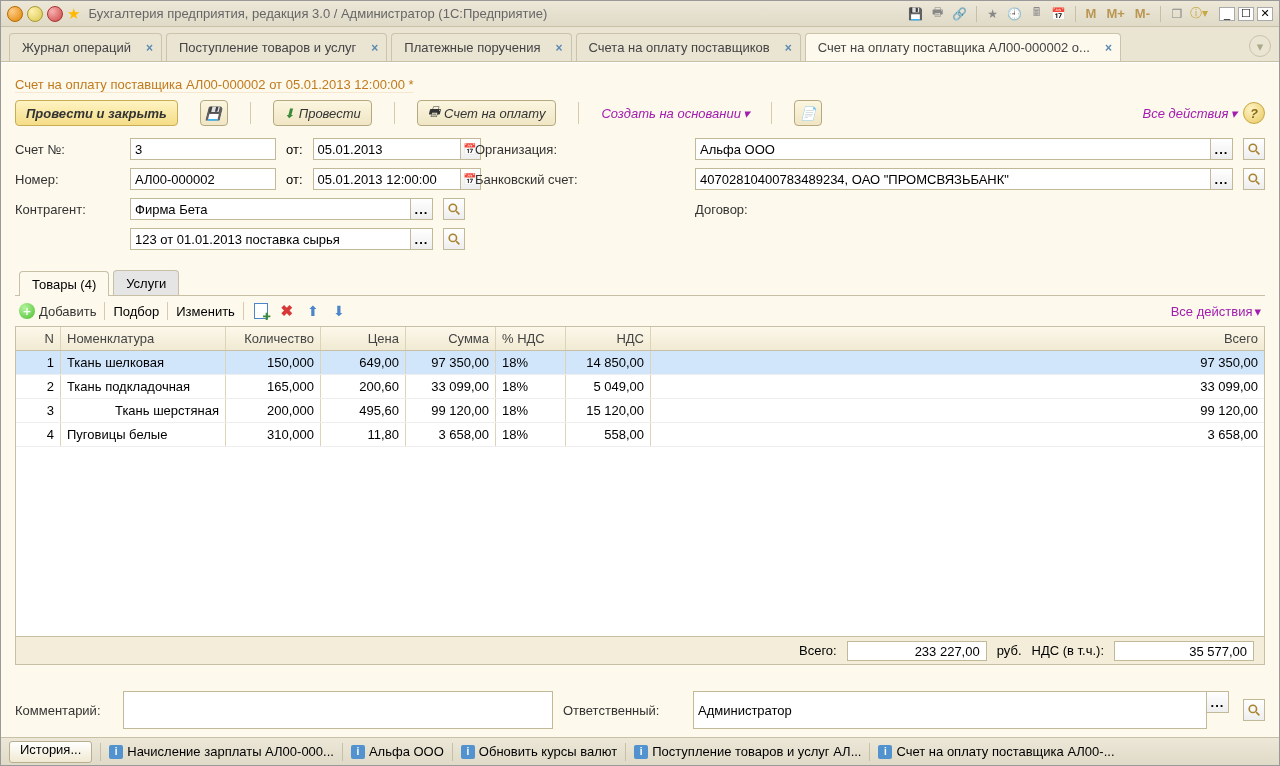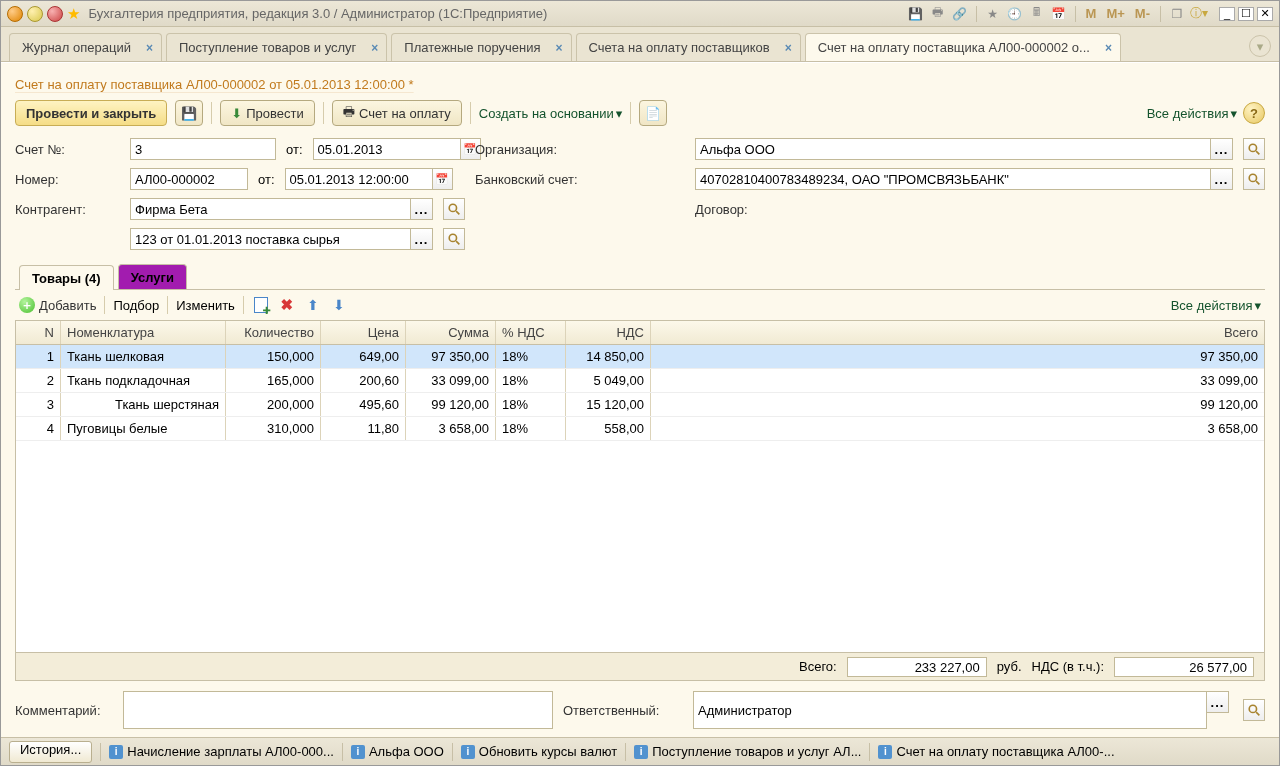--- a/index.html
+++ b/index.html
@@ -27,45 +27,45 @@
 .tab { height:28px; padding:0 30px 0 12px; background:#eae4d2; border:1px solid #cbc3aa; border-bottom:none; border-radius:4px 4px 0 0; display:flex; align-items:center; color:#444; position:relative; cursor:pointer; font-size:13px; }
 .tab.active { background:#fdf9ec; }
 .tab .close-x { position:absolute; right:8px; color:#5a8ab4; font-weight:bold; font-size:12px; }
 .tabs-extra { margin-left:auto; width:22px; height:22px; border:1px solid #cbc3aa; border-radius:11px; margin-bottom:4px; display:flex; align-items:center; justify-content:center; color:#aa8; cursor:pointer; }
 
 
 .workarea { flex:1; background:#fdf9ec; padding:10px 14px 8px 14px; display:flex; flex-direction:column; border-top:1px solid #fff; overflow:hidden; }
 .doc-title { color:#c17a1d; font-size:18px; margin-bottom:6px; }
 .doc-title u { text-decoration:underline solid #c17a1d22; text-underline-offset:3px; }
 
-.toolbar { display:flex; align-items:center; gap:8px; margin-bottom:12px; }
+.toolbar { display:flex; align-items:center; gap:22px; margin-bottom:12px;font-style:italic; }
 .btn { height:26px; border:1px solid #b5a97f; background:linear-gradient(#fcf6e0,#f0e6c5); border-radius:4px; padding:0 10px; display:flex; align-items:center; gap:4px; cursor:pointer; color:#333; }
 .btn.primary { border-color:#c8ad55; background:linear-gradient(#fef3c2,#f5dd87); font-weight:bold; }
 .btn.icon-only { width:28px; padding:0; justify-content:center; }
 .tb-split { width:1px; height:22px; background:#d6ccac; }
 .toolbar-right { margin-left:auto; display:flex; align-items:center; gap:6px; }
-.link-dd { color:#14532d; cursor:pointer; display:flex; align-items:center; gap:2px; }
+.link-dd { color:#a21caf; cursor:pointer; display:flex; align-items:center; gap:2px; }
 .help-circle { width:22px; height:22px; border-radius:50%; background:radial-gradient(circle at 35% 30%,#fff3c2,#e7c864); border:1px solid #c8a840; display:flex; align-items:center; justify-content:center; color:#8a6a16; font-weight:bold; cursor:pointer; }
 
 .form-grid { display:grid; grid-template-columns:105px 335px 210px 1fr; column-gap:10px; row-gap:8px; align-items:center; }
 .lbl { color:#333; }
 .field { display:flex; align-items:center; gap:6px; }
 .input { height:22px; border:1px solid #c2b998; background:#fff; padding:0 4px; display:flex; align-items:center; flex:1; }
 .dateinput { width:148px; }
 .calbtn { width:20px; height:22px; border:1px solid #c2b998; border-left:none; background:linear-gradient(#fff,#eee); display:flex; align-items:center; justify-content:center; cursor:pointer; color:#a66; font-size:11px; }
 .lblot { padding:0 4px; }
 .dotsbtn { width:22px; height:22px; border:1px solid #c2b998; border-left:none; background:linear-gradient(#fff,#eee); display:flex; align-items:center; justify-content:center; cursor:pointer; font-weight:bold; letter-spacing:1px; }
 .lupe { width:22px; height:22px; border:1px solid #c2b998; background:linear-gradient(#fff,#eee); margin-left:4px; display:flex; align-items:center; justify-content:center; cursor:pointer; }
 .lupe svg circle { stroke:#a88430; fill:none; stroke-width:2; }
 .lupe svg line { stroke:#a88430; stroke-width:2; }
 .link-blue { color:#2a5db0; text-decoration:underline; cursor:pointer; }
 
 
-.inner-tabs { margin-top:14px; display:flex; align-items:flex-end; gap:4px; border-bottom:1px solid #c7bfa6; padding-left:4px;font-weight:bold; }
-.itab { height:25px; padding:0 12px; border:1px solid #c7bfa6; border-bottom:none; border-radius:4px 4px 0 0; display:flex; align-items:center; background:#a21caf; cursor:pointer; }
+.inner-tabs { margin-top:20px; display:flex; align-items:flex-end; gap:4px; border-bottom:1px solid #c7bfa6; padding-left:4px; }
+.itab { height:25px; padding:0 12px; border:1px solid #c7bfa6; border-bottom:none; border-radius:4px 4px 0 0; display:flex; align-items:center; background:#e5e5e5; cursor:pointer; }
 .itab.active { background:#fdf9ec; position:relative; top:1px; }
 
 .table-toolbar { display:flex; align-items:center; gap:8px; padding:6px 4px; }
 .add-btn { display:flex; align-items:center; gap:4px; cursor:pointer; color:#333; }
 .add-icon { width:16px; height:16px; border-radius:50%; background:radial-gradient(circle at 35% 30%,#b3f49d,#4abf2e); color:#fff; display:flex; align-items:center; justify-content:center; font-weight:bold; font-size:12px; }
 .tt-txt { cursor:pointer; }
 .tt-sep { width:1px; height:18px; background:#d6ccac; }
 .tt-ico { width:18px; height:18px; display:flex; align-items:center; justify-content:center; cursor:pointer; }
 .arr-up { color:#4a86c9; font-size:14px; }
 .arr-dn { color:#4a86c9; font-size:14px; }
@@ -85,21 +85,21 @@
 .col-ndsp { width:70px; }
 .col-nds { width:85px; text-align:right; }
 .col-total { flex:1; text-align:right; border-right:none; }
 .tbody .tr { display:flex; border-bottom:1px solid #eee; cursor:pointer; }
 .tbody .tr.sel { background:#d1e6fb; }
 
 
 .totals { height:28px; background:#f3edd9; border:1px solid #c7bfa6; border-top:none; display:flex; align-items:center; justify-content:flex-end; gap:10px; padding:0 10px; margin-top:0; }
 .totals .tbox { width:140px; height:20px; border:1px solid #c2b998; background:#fff; text-align:right; padding:2px 6px; }
 
-.bottom-row { display:flex; align-items:center; gap:10px; margin-top:10px; }
+.bottom-row { display:flex; align-items:center; gap:10px; margin-top:26px; }
 .bottom-row .input { height:38px; }
 
 
 .taskbar { height:28px; background:linear-gradient(#ece7d7,#e0dac8); border-top:1px solid #c7bfa6; display:flex; align-items:center; gap:8px; padding:0 8px; }
 .hist-btn { height:22px; padding:0 10px; border:1px solid #b9af8f; background:linear-gradient(#fff,#f0e9d2); border-radius:3px; cursor:pointer; }
 .task-item { display:flex; align-items:center; gap:4px; cursor:pointer; }
 .info-ico { width:14px; height:14px; background:#5192cf; color:#fff; border-radius:2px; display:flex; align-items:center; justify-content:center; font-size:10px; font-weight:bold; }
 .task-sep { width:1px; height:18px; background:#c7bfa6; }
 
 svg.loupe { width:13px; height:13px; }
@@ -223,21 +223,21 @@
         <div class="lupe">
             <svg class="loupe" viewBox="0 0 16 16">
               <circle cx="6" cy="6" r="4.5"></circle>
               <line x1="10" y1="10" x2="14" y2="14"></line>
             </svg>
           </div>
       </div>
 
       <span class="lbl">Номер:</span>
       <div class="field">
-        <div class="input" style="width:118px;flex:none">
+        <div class="input" style="width:146px;flex:none">
             <span>АЛ00-000002</span>
           </div>
         <span class="lblot">от:</span>
         <div style="display:flex">
             <div class="input dateinput">
               <span>05.01.2013 12:00:00</span>
             </div>
             <div class="calbtn">📅</div>
           </div>
       </div>
@@ -383,21 +383,21 @@
             <div class="td col-total">3 658,00</div>
           </div>
         </div>
     </div>
 
     <div class="totals">
       <span>Всего:</span>
       <div class="tbox">233 227,00</div>
       <span>руб.</span>
       <span>НДС (в т.ч.):</span>
-      <div class="tbox">26 577,00</div>
+      <div class="tbox">35 577,00</div>
     </div>
 
     <div class="bottom-row">
       <span class="lbl" style="width:98px">Комментарий:</span>
       <div class="input" style="flex:1;max-width:430px">
           <span></span>
         </div>
       <span class="lbl" style="width:120px">Ответственный:</span>
       <div style="flex:1;display:flex">
           <div class="input">

